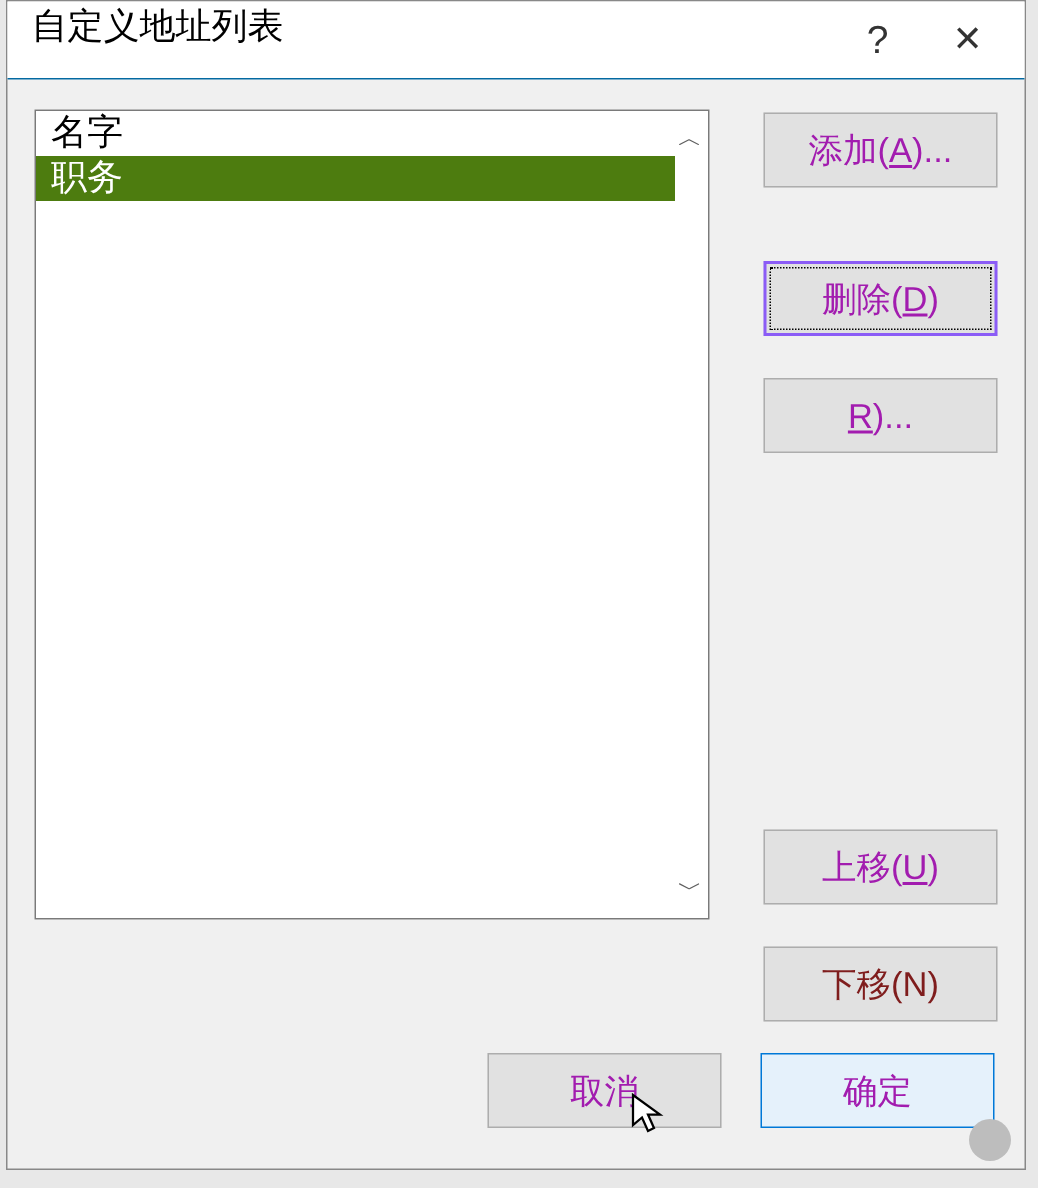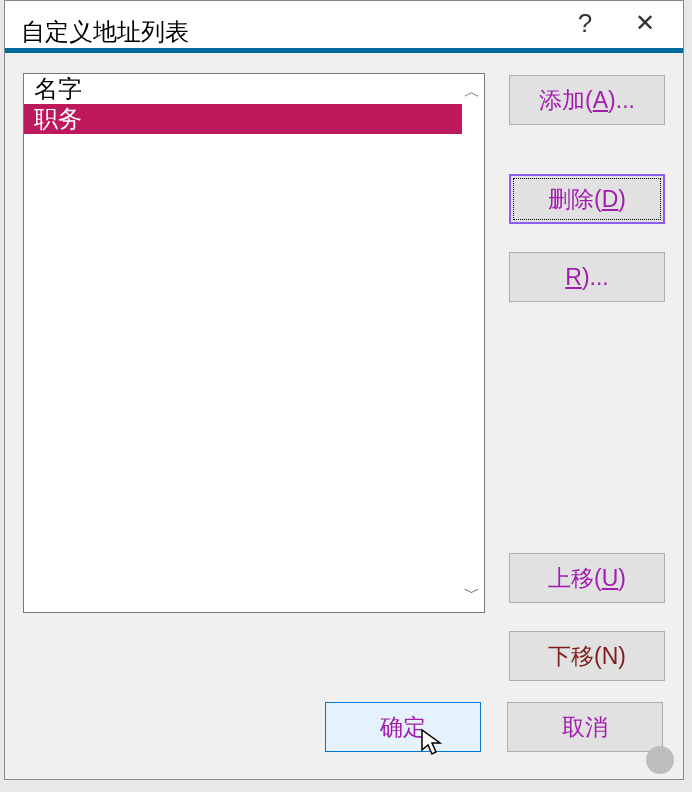--- a/index.html
+++ b/index.html
@@ -21,23 +21,23 @@
     width: 680px;
     height: 780px;
     background: #f0f0f0;
     border: 1px solid #888;
     display: flex;
     flex-direction: column;
   }
   .titlebar {
     height: 52px;
     background: #ffffff;
-    border-bottom: 5px solid #0369a1;
-    display: flex;
-    align-items: flex-end;
+    border-bottom: 1px solid #0369a1;
+    display: flex;
+    align-items: flex-start;
     padding: 0 8px 0 16px;
   }
   .title-text {
     flex: 1;
     color: #000;
     font-size: 24px;
   }
   .title-btn {
     width: 60px;
     height: 50px;
@@ -55,39 +55,39 @@
     flex-direction: column;
   }
   .label-row {
     margin: 14px 0 6px 4px;
     font-size: 24px;
   }
   .underline { text-decoration: underline; }
   .mid {
     flex: 1;
     display: flex;
-    gap: 24px;
+    gap: 36px;
   }
   .listbox {
     width: 470px;
     height: 540px;
     background: #ffffff;
     border: 1px solid #7a7a7a;
     position: relative;
   }
   .listbox .items { position: absolute; left:0; top:0; right: 22px; }
   .list-item {
     height: 30px;
     line-height: 30px;
     padding: 0 10px;
     font-size: 24px;
     color: #000;
   }
   .list-item.selected {
-    background: #be185d;
+    background: #4d7c0f;
     color: #ffffff;
   }
   .scroll-up, .scroll-down {
     position: absolute;
     right: 4px;
     font-size: 16px;
     color: #606060;
   }
   .scroll-up { top: 8px; }
   .scroll-down { bottom: 8px; }
@@ -194,22 +194,22 @@
         <div class="btn">
           <span>上移(</span>
             <span class="underline">U</span>
             <span>)</span>
         </div>
         <div class="btn disabled">下移(N)</div>
       </div>
     </div>
 
     <div class="footer">
+      <div class="btn">取消</div>
       <div class="btn ok">确定</div>
-      <div class="btn">取消</div>
     </div>
   </div>
 </div>
 
 <div class="cursor">
   <svg width="24" height="30" viewBox="0 0 24 30">
     <path d="M2 2 L2 22 L8 17 L12 26 L16 24 L12 15 L20 15 Z" fill="#fff" stroke="#000" stroke-width="1.5"></path>
   </svg>
 </div>
 

